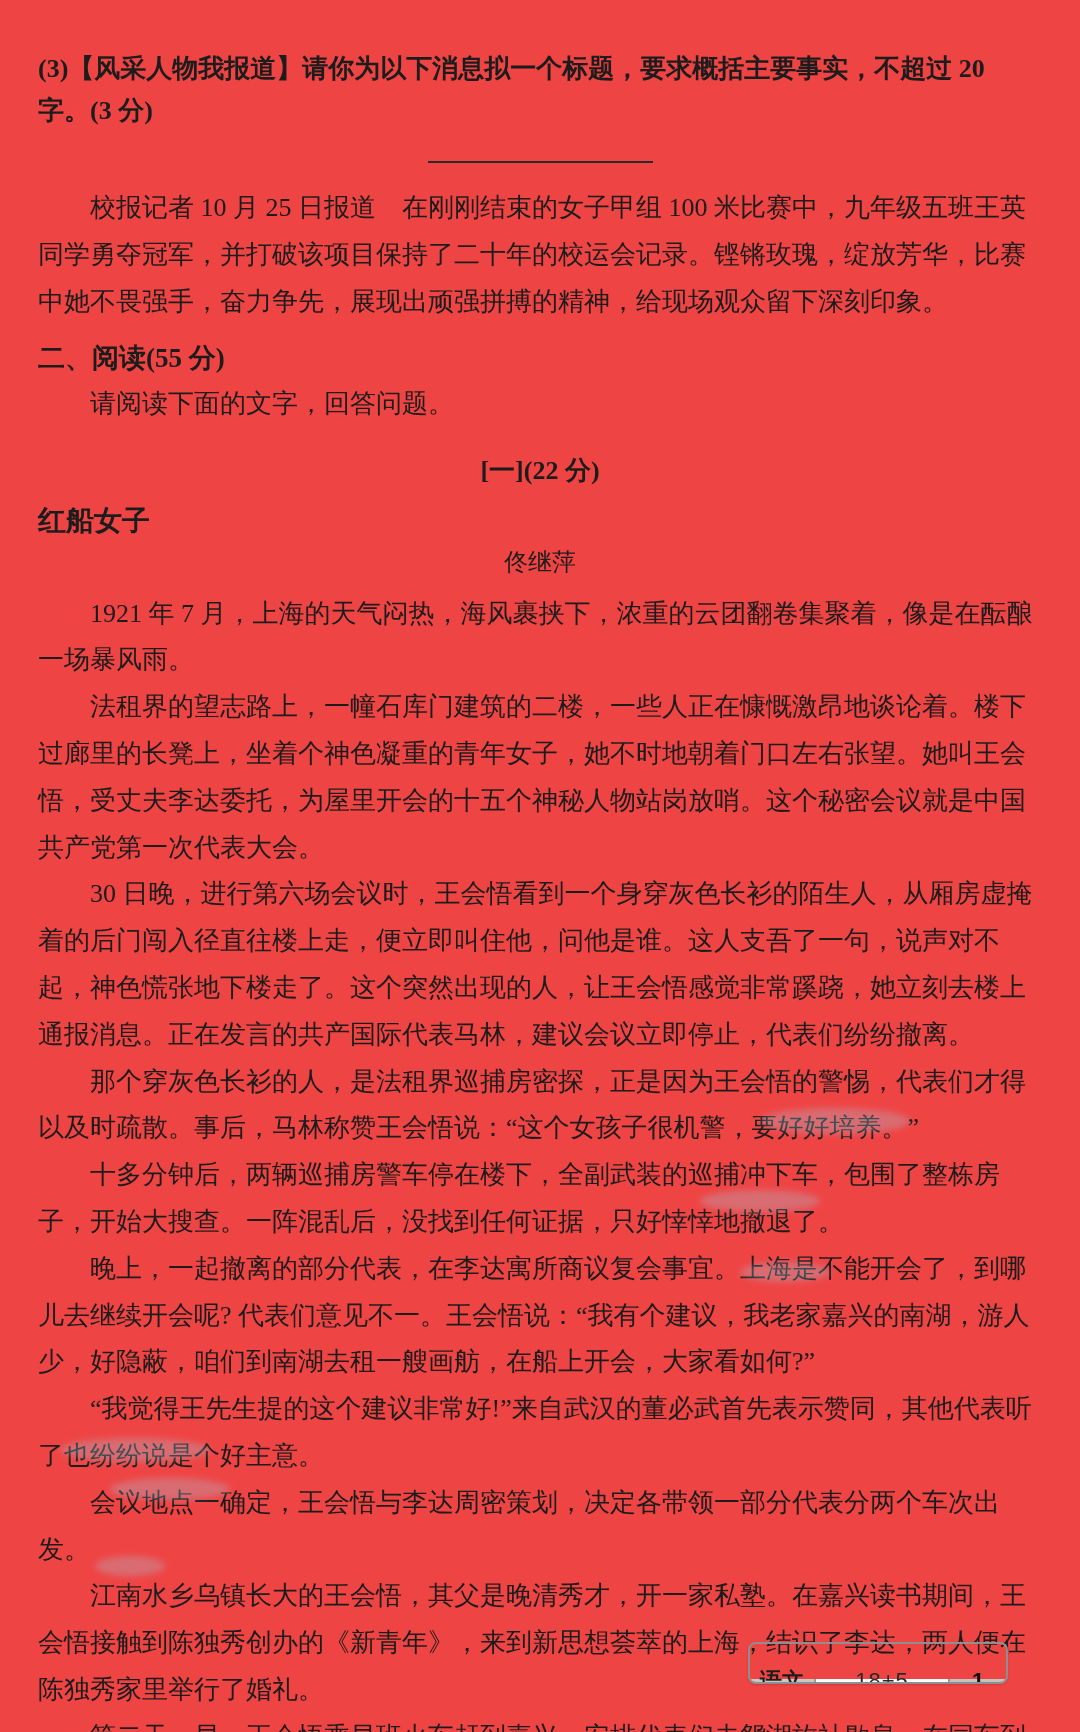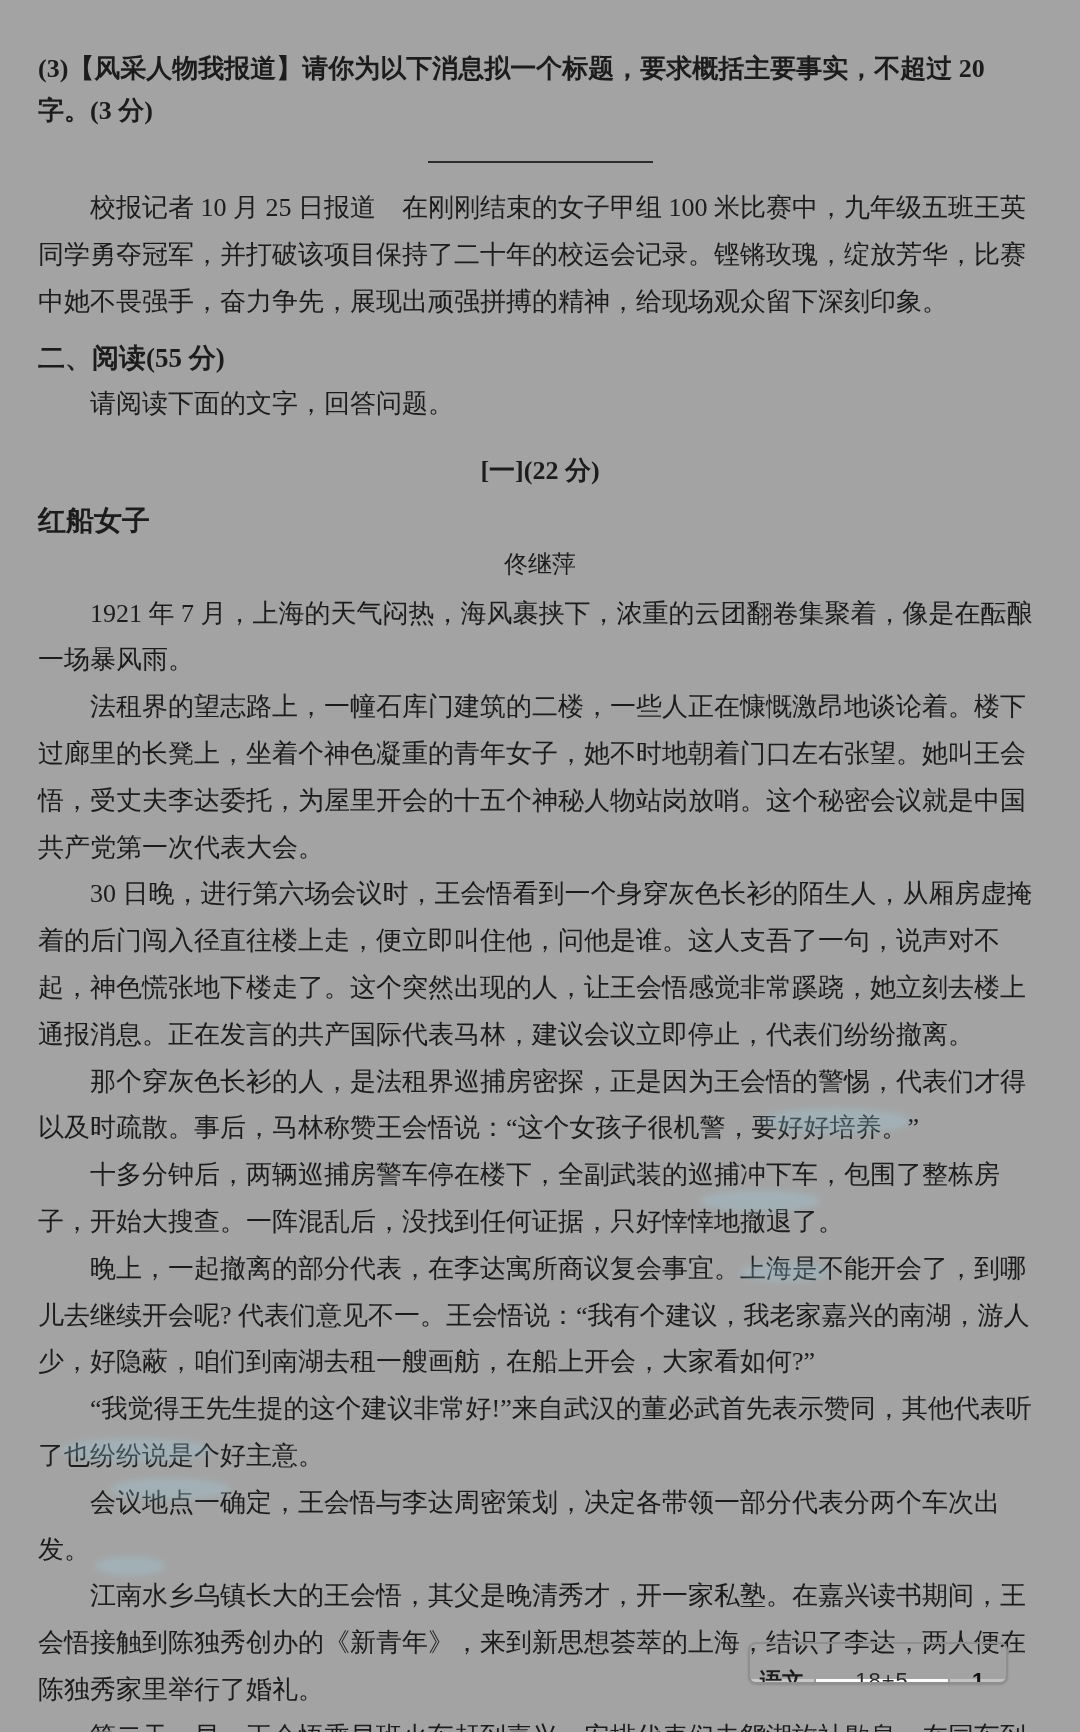--- a/index.html
+++ b/index.html
@@ -1,21 +1,21 @@
 <!DOCTYPE html>
 <html lang="zh"><head>
 <meta charset="utf-8">
 <style>
   html, body { margin: 0; padding: 0; background: #d9d9d9; }
   .page {
     position: relative;
     width: 1080px;
     height: 1732px;
     margin: 0 auto;
-    background: #a3a3a3;
+    background: #ef4444;
     color: #1c1c1c;
     font-family: "Liberation Serif", "DejaVu Serif", serif;
     box-sizing: border-box;
     padding: 48px 38px 0 38px;
     overflow: hidden;
   }
   .body-text { font-size: 26px; line-height: 1.8; }
   p { margin: 0; }
   .question {
     font-weight: bold;
@@ -47,20 +47,21 @@
     font-weight: bold;
     font-size: 28px;
     line-height: 1.6;
     margin-top: 4px;
   }
   .article-author {
     text-align: center;
     font-size: 24px;
     line-height: 1.7;
     margin-bottom: 6px;
+    font-family: Liberation Mono, monospace;
   }
   .para { text-indent: 2em; }
   .footer-badge {
     position: absolute;
     right: 72px;
     bottom: 48px;
     display: flex;
     align-items: stretch;
     border: 2px solid #8f8f8f;
     border-radius: 8px;

